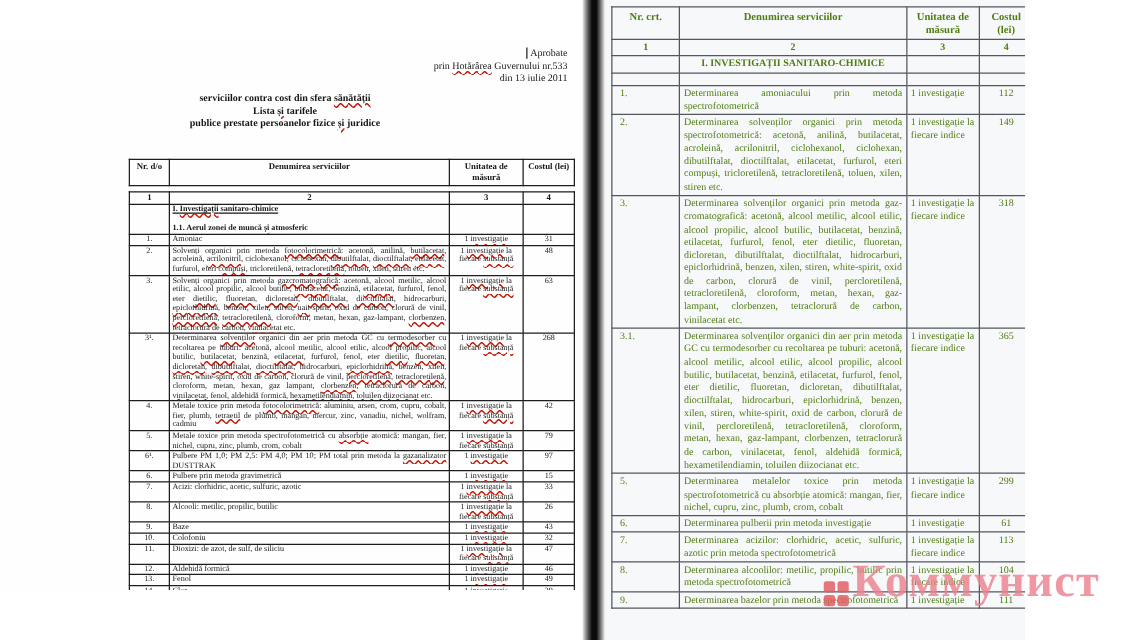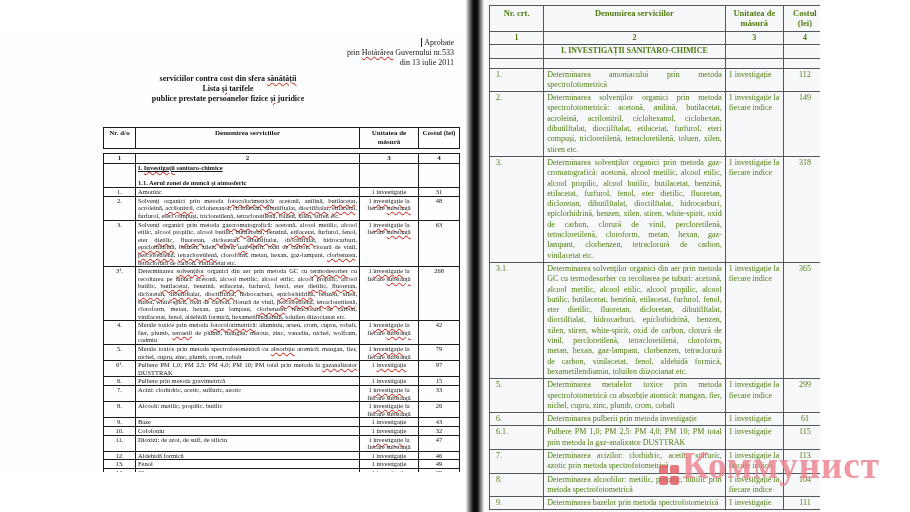--- a/index.html
+++ b/index.html
@@ -280,26 +280,20 @@
             <td class="c-unit">1 investigație la fiecare indice</td>
             <td class="c-cost">299</td>
           </tr>
           <tr>
             <td class="c-nr">6.</td>
             <td class="c-desc">Determinarea pulberii prin metoda investigație</td>
             <td class="c-unit">1 investigație</td>
             <td class="c-cost">61</td>
           </tr>
           <tr>
-            <td class="c-nr">6.1.</td>
-            <td class="c-desc">Pulbere PM 1,0; PM 2,5: PM 4,0; PM 10; PM total prin metoda la gaz-analizator DUSTTRAK</td>
-            <td class="c-unit">1 investigație</td>
-            <td class="c-cost">115</td>
-          </tr>
-          <tr>
             <td class="c-nr">7.</td>
             <td class="c-desc">Determinarea acizilor: clorhidric, acetic, sulfuric, azotic prin metoda spectrofotometrică</td>
             <td class="c-unit">1 investigație la fiecare indice</td>
             <td class="c-cost">113</td>
           </tr>
           <tr>
             <td class="c-nr">8.</td>
             <td class="c-desc">Determinarea alcoolilor: metilic, propilic, butilic prin metoda spectrofotometrică</td>
             <td class="c-unit">1 investigație la fiecare indice</td>
             <td class="c-cost">104</td>

